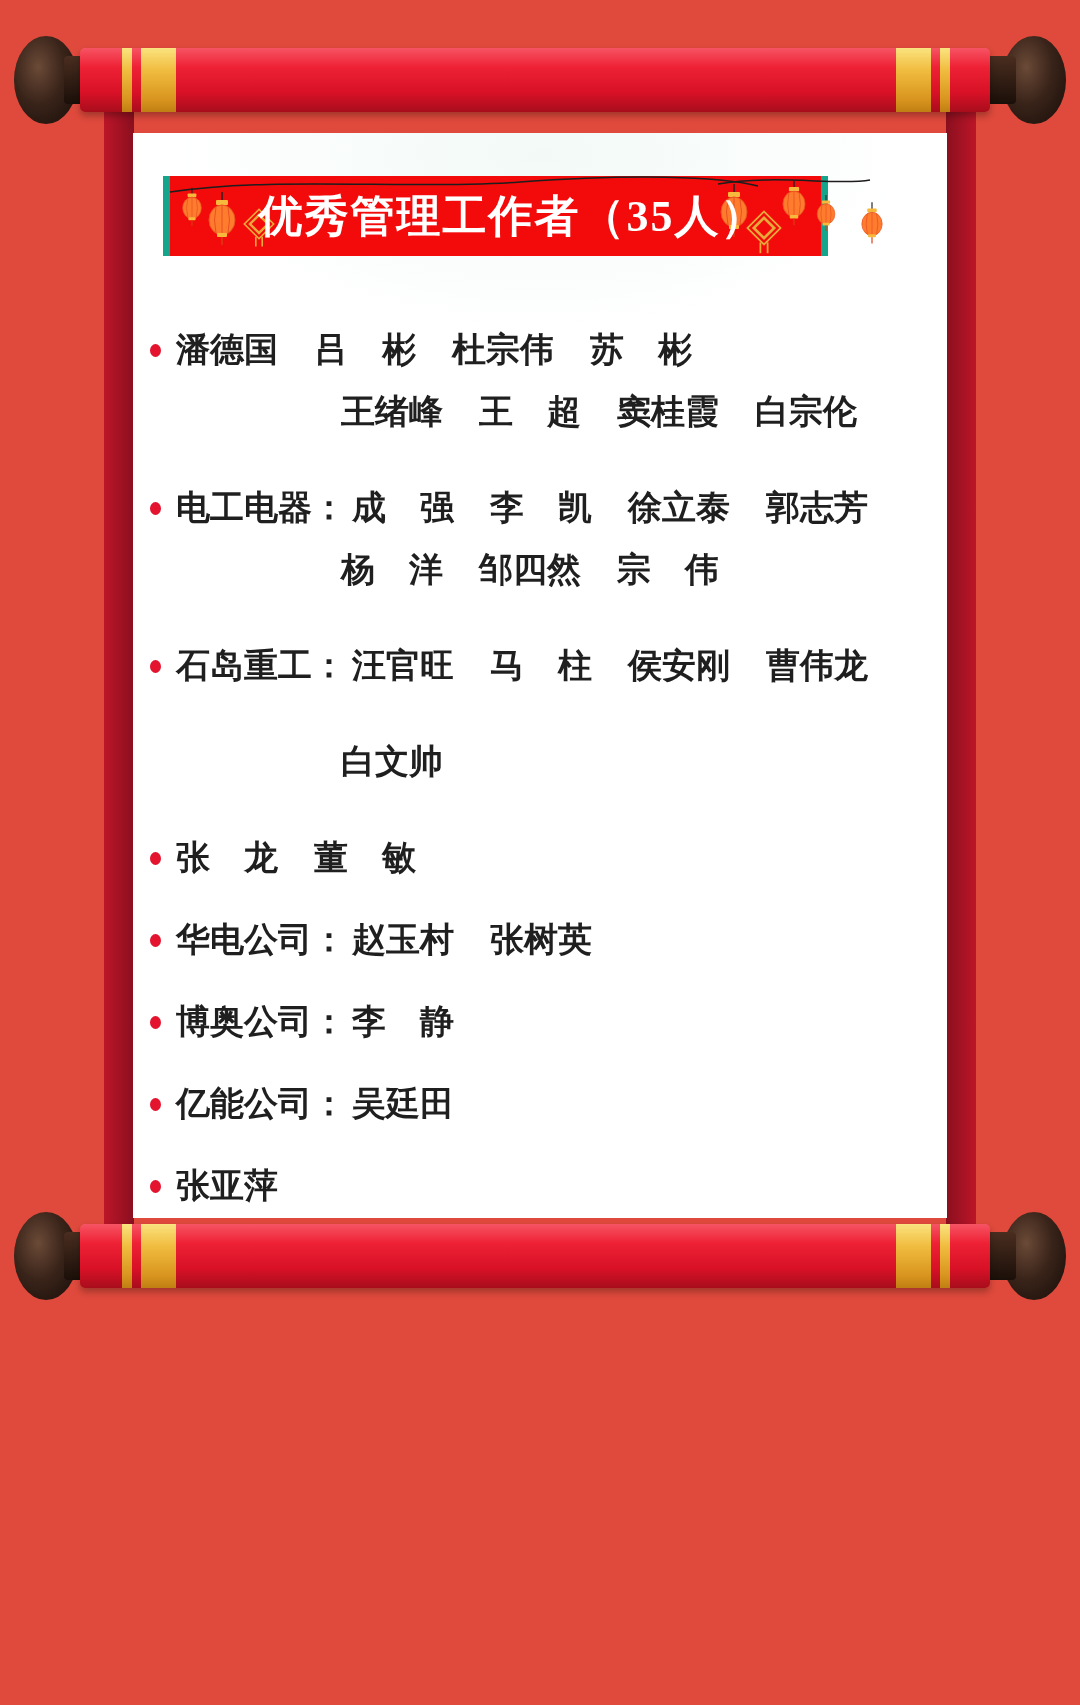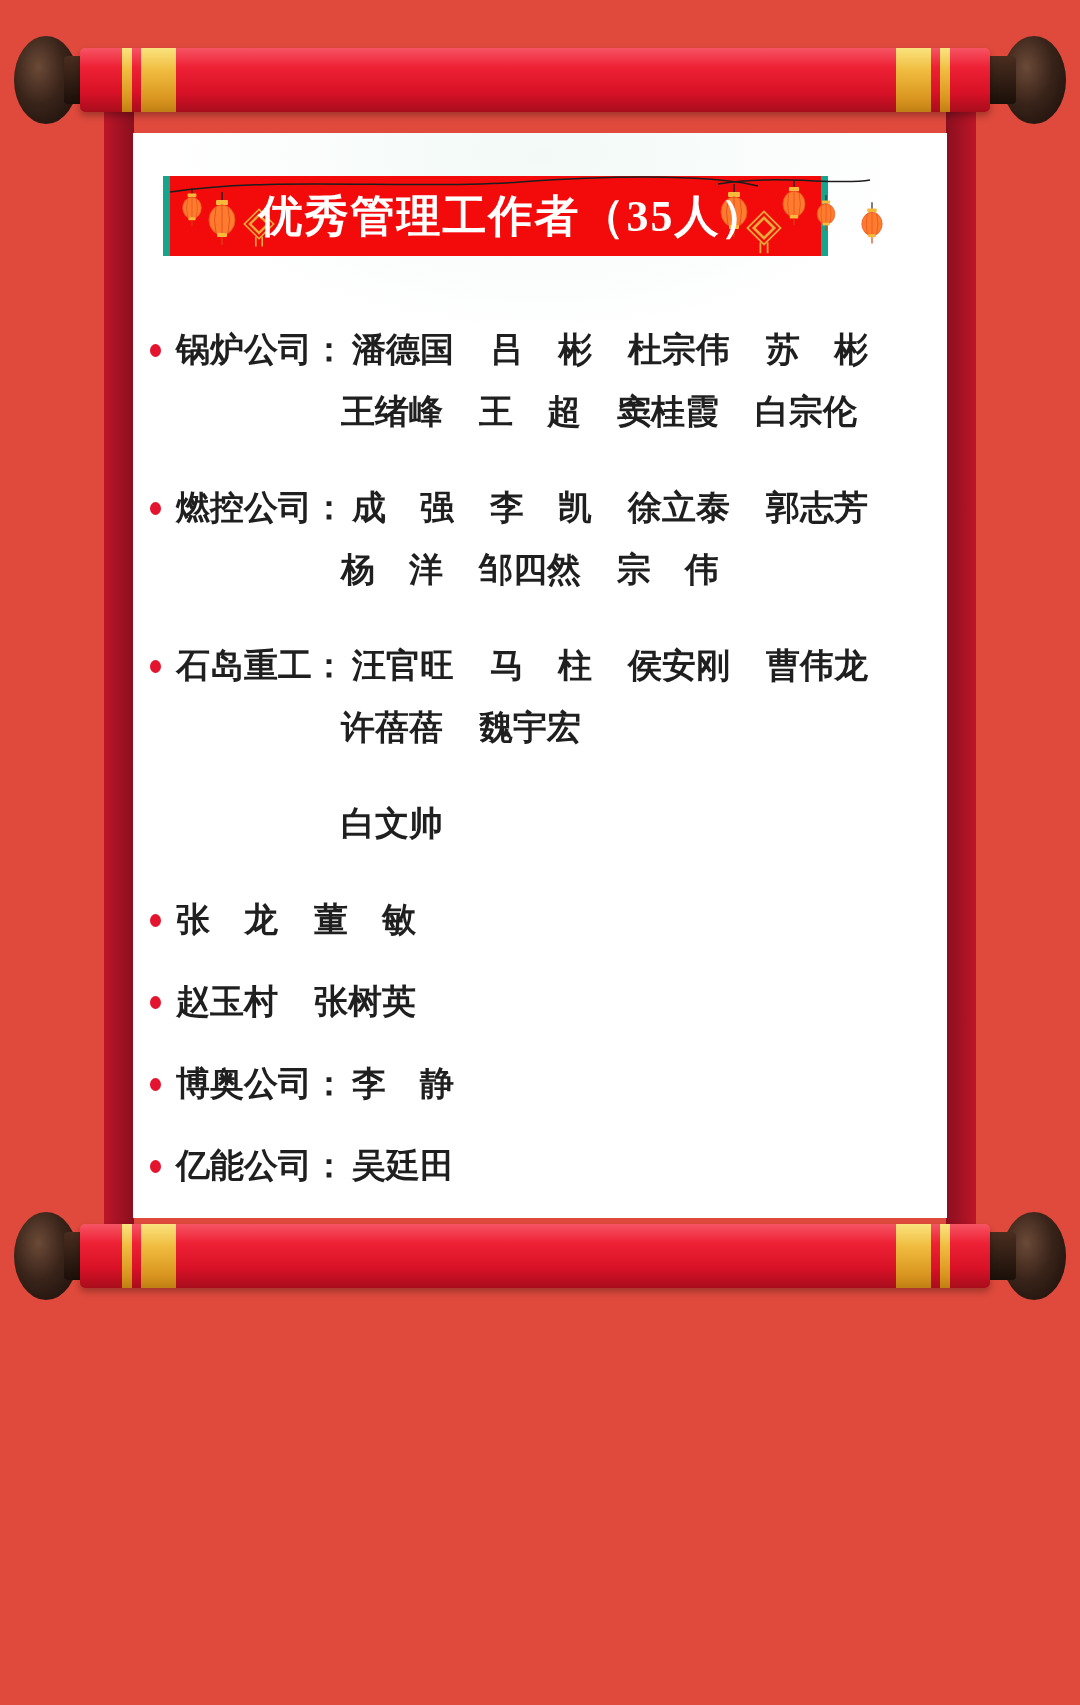--- a/index.html
+++ b/index.html
@@ -101,39 +101,38 @@
         <use href="#knot" transform="translate(606,62) scale(0.9)"></use>
         <use href="#lant" transform="translate(636,38) scale(0.85)"></use>
         <use href="#lant" transform="translate(668,48) scale(0.68)"></use>
         <use href="#lant" transform="translate(714,58) scale(0.78)"></use>
       </svg>
       <div class="banner-title">优秀管理工作者（35人）</div>
     </div>
 
     <div class="sections">
         <div class="section multi">
-          <div class="row"><span class="bullet"></span><span class="label">锅炉公司：</span><span class="name">潘德国</span><span class="name">吕　彬</span><span class="name">杜宗伟</span><span class="name">苏　彬</span></div>
+          <div class="row"><span class="bullet"></span><span class="name">潘德国</span><span class="name">吕　彬</span><span class="name">杜宗伟</span><span class="name">苏　彬</span></div>
           <div class="row cont"><span class="name">王绪峰</span><span class="name">王　超</span><span class="name">窦桂霞</span><span class="name">白宗伦</span></div>
         </div>
         <div class="section multi">
-          <div class="row"><span class="bullet"></span><span class="label">燃控公司：</span><span class="name">成　强</span><span class="name">李　凯</span><span class="name">徐立泰</span><span class="name">郭志芳</span></div>
+          <div class="row"><span class="bullet"></span><span class="label">电工电器：</span><span class="name">成　强</span><span class="name">李　凯</span><span class="name">徐立泰</span><span class="name">郭志芳</span></div>
           <div class="row cont"><span class="name">杨　洋</span><span class="name">邹四然</span><span class="name">宗　伟</span></div>
         </div>
         <div class="section multi">
           <div class="row"><span class="bullet"></span><span class="label">石岛重工：</span><span class="name">汪官旺</span><span class="name">马　柱</span><span class="name">侯安刚</span><span class="name">曹伟龙</span></div>
-          <div class="row cont"><span class="name">许蓓蓓</span><span class="name">魏宇宏</span></div>
         </div>
         <div class="section multi">
           <div class="row cont"><span class="name">白文帅</span></div>
         </div>
         <div class="section">
           <div class="row"><span class="bullet"></span><span class="name">张　龙</span><span class="name">董　敏</span></div>
         </div>
         <div class="section">
-          <div class="row"><span class="bullet"></span><span class="name">赵玉村</span><span class="name">张树英</span></div>
+          <div class="row"><span class="bullet"></span><span class="label">华电公司：</span><span class="name">赵玉村</span><span class="name">张树英</span></div>
         </div>
         <div class="section">
           <div class="row"><span class="bullet"></span><span class="label">博奥公司：</span><span class="name">李　静</span></div>
         </div>
         <div class="section">
           <div class="row"><span class="bullet"></span><span class="label">亿能公司：</span><span class="name">吴廷田</span></div>
         </div>
         <div class="section">
           <div class="row"><span class="bullet"></span><span class="name">张亚萍</span></div>
         </div>

